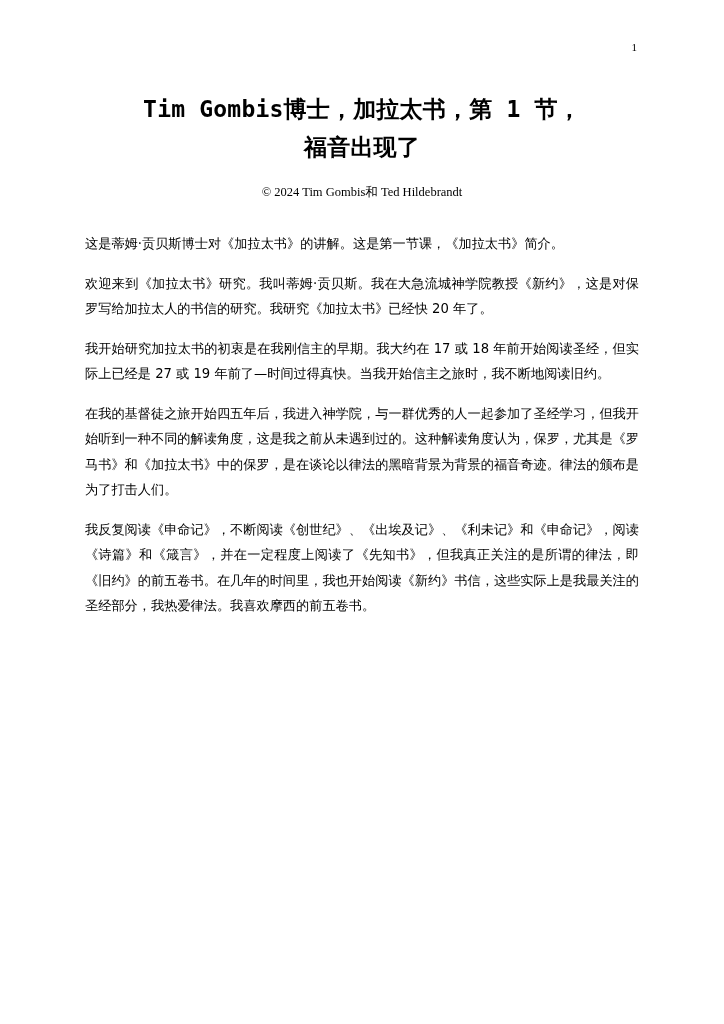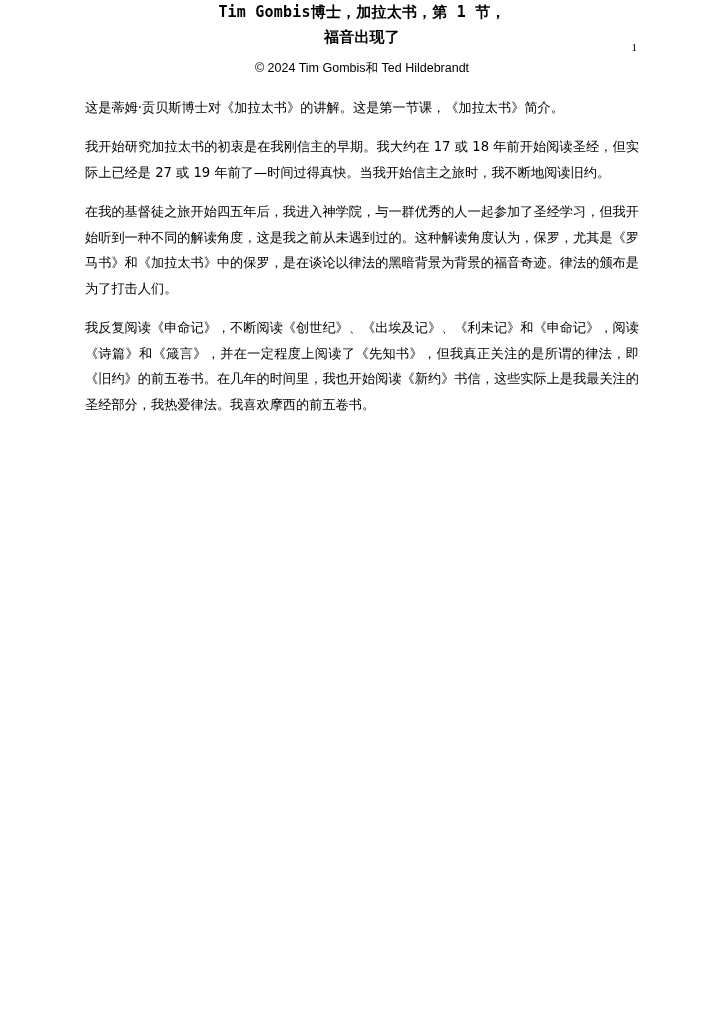--- a/index.html
+++ b/index.html
@@ -27,47 +27,48 @@
   .page-number {
     position: absolute;
     top: 42px;
     right: 87px;
     font-family: "Liberation Serif", "DejaVu Serif", serif;
     font-size: 11px;
     color: #000;
     line-height: 1;
   }
   .doc-title {
-    margin: 0;
+    margin: 7px;
+    padding-top: 84px;
     text-align: center;
     font-family: "DejaVu Sans Mono", "Liberation Mono", monospace;
-    font-size: 15px;
+    font-size: 23px;
     font-weight: bold;
     letter-spacing: 0.2px;
     line-height: 1.65;
     color: #000;
   }
   .doc-title .line2 {
     display: block;
   }
   .copyright {
     margin: 0;
     padding-top: 10px;
     text-align: center;
-    font-family: Liberation Sans, sans-serif;
+    font-family: Liberation Serif, serif;
     font-size: 12.5px;
     font-weight: normal;
     color: #000;
     line-height: 1.4;
   }
   .body-text {
     padding-top: 18px;
   }
   .body-text p {
-    margin: 0 0 14px 0;
+    margin: 12px 0 14px 0;
     font-family: "DejaVu Sans", "Liberation Sans", sans-serif;
     font-size: 13.2px;
     line-height: 1.93;
     color: #000;
     text-align: justify;
     text-justify: inter-character;
     word-break: break-all;
   }
 </style>
 </head>
@@ -79,18 +80,19 @@
 
   <h1 class="doc-title">
     <span class="line1">Tim Gombis博士，加拉太书，第 1 节，</span>
     <span class="line2">福音出现了</span>
   </h1>
 
   <div class="copyright">© 2024 Tim Gombis和 Ted Hildebrandt</div>
 
   <div class="body-text">
     <p>这是蒂姆·贡贝斯博士对《加拉太书》的讲解。这是第一节课，《加拉太书》简介。</p>
+    <p>欢迎来到《加拉太书》研究。我叫蒂姆·贡贝斯。我在大急流城神学院教授《新约》，这是对保罗写给加拉太人的书信的研究。我研究《加拉太书》已经快 20 年了。</p>
     <p>我开始研究加拉太书的初衷是在我刚信主的早期。我大约在 17 或 18 年前开始阅读圣经，但实际上已经是 27 或 19 年前了—时间过得真快。当我开始信主之旅时，我不断地阅读旧约。</p>
     <p>在我的基督徒之旅开始四五年后，我进入神学院，与一群优秀的人一起参加了圣经学习，但我开始听到一种不同的解读角度，这是我之前从未遇到过的。这种解读角度认为，保罗，尤其是《罗马书》和《加拉太书》中的保罗，是在谈论以律法的黑暗背景为背景的福音奇迹。律法的颁布是为了打击人们。</p>
     <p>我反复阅读《申命记》，不断阅读《创世纪》、《出埃及记》、《利未记》和《申命记》，阅读《诗篇》和《箴言》，并在一定程度上阅读了《先知书》，但我真正关注的是所谓的律法，即《旧约》的前五卷书。在几年的时间里，我也开始阅读《新约》书信，这些实际上是我最关注的圣经部分，我热爱律法。我喜欢摩西的前五卷书。</p>
   </div>
 
 </div>
 
 </body></html>

